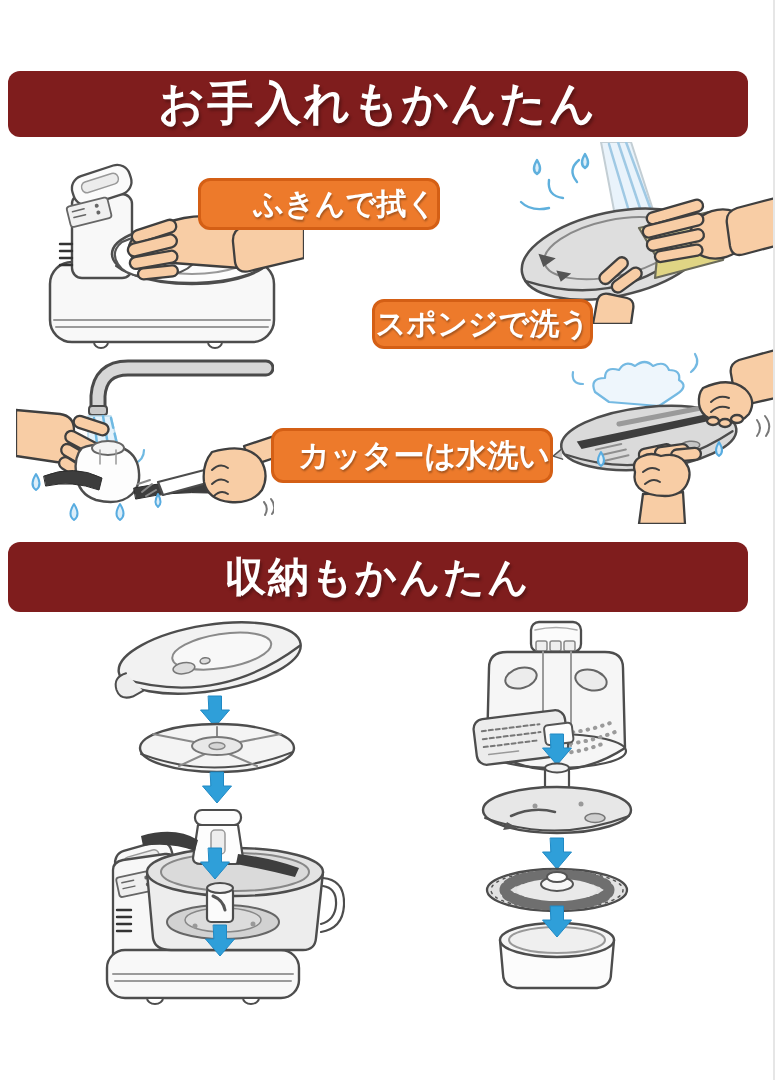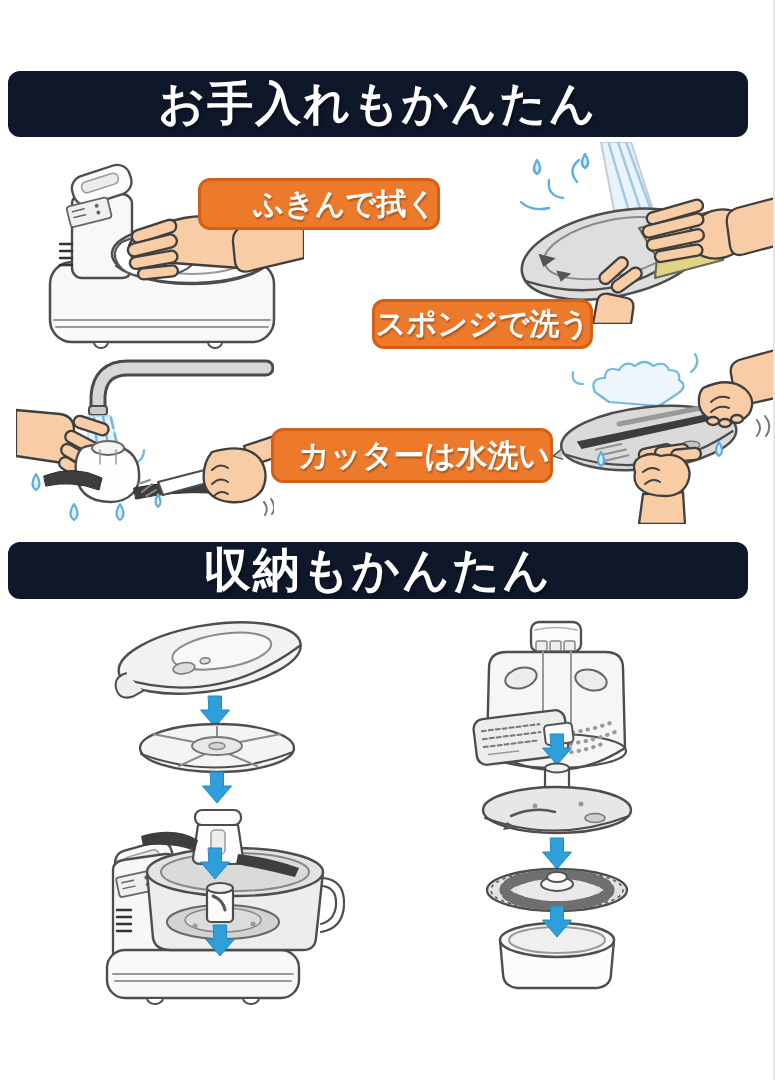--- a/index.html
+++ b/index.html
@@ -1,29 +1,29 @@
 <!DOCTYPE html>
 <html><head>
 <meta charset="utf-8">
 <style>
   html,body{margin:0;padding:0;background:#ffffff;}
   .stage{
     position:relative;width:775px;height:1080px;background:#ffffff;
     overflow:hidden;font-family:"DejaVu Sans",sans-serif;
   }
   .banner{
-    position:absolute;left:8px;width:740px;background:#0f172a;
+    position:absolute;left:8px;width:740px;background:#7f1d1d;
     border-radius:12px;display:flex;align-items:center;justify-content:center;
   }
   .banner span{
     color:#ffffff;font-weight:bold;letter-spacing:2px;
     text-shadow:2px 3px 3px rgba(0,0,0,.28);
   }
   .banner.care{top:71px;height:66px;font-size:46px;}
-  .banner.storage{top:542px;height:57px;font-size:47px;}
+  .banner.storage{top:542px;height:70px;font-size:41px;}
   .olabel{
     position:absolute;background:#ed7a2b;border:3px solid #d45f15;border-radius:12px;
     display:flex;align-items:center;justify-content:flex-end;color:#fff;font-weight:bold;
     text-shadow:1px 2px 2px rgba(0,0,0,.3);box-sizing:border-box;z-index:5;
   }
   .olabel.l1{left:198px;top:178px;width:242px;height:52px;font-size:30px;}
   .olabel.l2{left:372px;top:299px;width:221px;height:50px;font-size:30px;}
   .olabel.l3{left:271px;top:428px;width:282px;height:55px;font-size:31px;}
   .illus{position:absolute;}
   svg path, svg rect, svg ellipse, svg line, svg circle{stroke-linejoin:round;stroke-linecap:round;}

